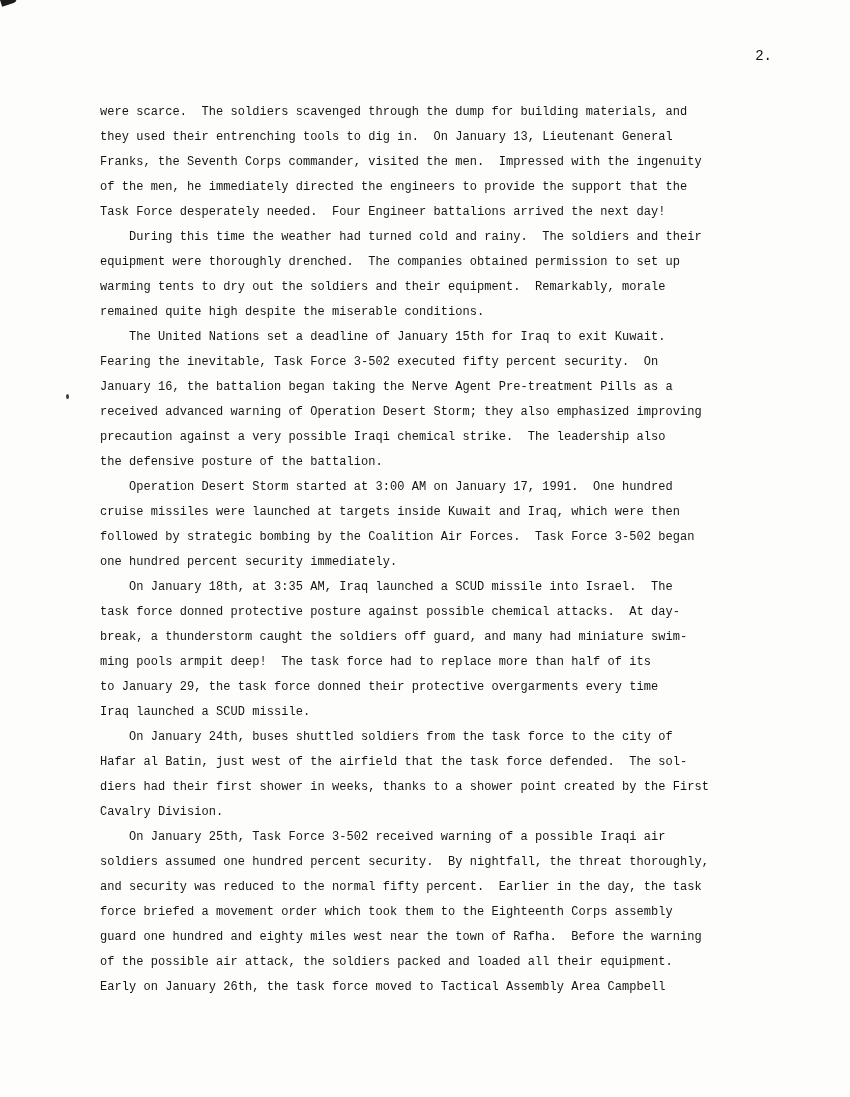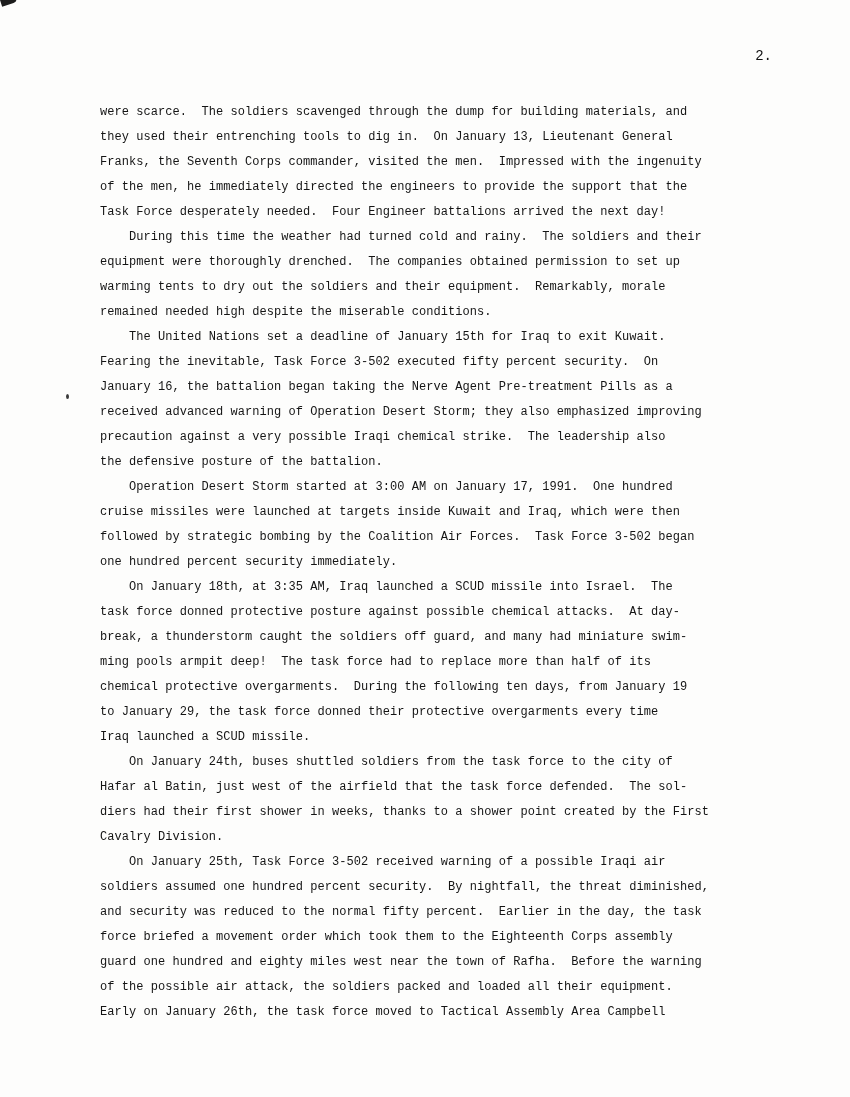--- a/index.html
+++ b/index.html
@@ -79,54 +79,53 @@
         <div class="line" data-name="text-line">were scarce.  The soldiers scavenged through the dump for building materials, and</div>
         <div class="line" data-name="text-line">they used their entrenching tools to dig in.  On January 13, Lieutenant General</div>
         <div class="line" data-name="text-line">Franks, the Seventh Corps commander, visited the men.  Impressed with the ingenuity</div>
         <div class="line" data-name="text-line">of the men, he immediately directed the engineers to provide the support that the</div>
         <div class="line" data-name="text-line">Task Force desperately needed.  Four Engineer battalions arrived the next day!</div>
       </div>
       <div data-name="paragraph">
         <div class="line" data-name="text-line">    During this time the weather had turned cold and rainy.  The soldiers and their</div>
         <div class="line" data-name="text-line">equipment were thoroughly drenched.  The companies obtained permission to set up</div>
         <div class="line" data-name="text-line">warming tents to dry out the soldiers and their equipment.  Remarkably, morale</div>
-        <div class="line" data-name="text-line">remained needed high despite the miserable conditions.</div>
+        <div class="line" data-name="text-line">remained quite high despite the miserable conditions.</div>
       </div>
       <div data-name="paragraph">
         <div class="line" data-name="text-line">    The United Nations set a deadline of January 15th for Iraq to exit Kuwait.</div>
         <div class="line" data-name="text-line">Fearing the inevitable, Task Force 3-502 executed fifty percent security.  On</div>
         <div class="line" data-name="text-line">January 16, the battalion began taking the Nerve Agent Pre-treatment Pills as a</div>
         <div class="line" data-name="text-line">received advanced warning of Operation Desert Storm; they also emphasized improving</div>
         <div class="line" data-name="text-line">precaution against a very possible Iraqi chemical strike.  The leadership also</div>
         <div class="line" data-name="text-line">the defensive posture of the battalion.</div>
       </div>
       <div data-name="paragraph">
         <div class="line" data-name="text-line">    Operation Desert Storm started at 3:00 AM on January 17, 1991.  One hundred</div>
         <div class="line" data-name="text-line">cruise missiles were launched at targets inside Kuwait and Iraq, which were then</div>
         <div class="line" data-name="text-line">followed by strategic bombing by the Coalition Air Forces.  Task Force 3-502 began</div>
         <div class="line" data-name="text-line">one hundred percent security immediately.</div>
       </div>
       <div data-name="paragraph">
         <div class="line" data-name="text-line">    On January 18th, at 3:35 AM, Iraq launched a SCUD missile into Israel.  The</div>
         <div class="line" data-name="text-line">task force donned protective posture against possible chemical attacks.  At day-</div>
         <div class="line" data-name="text-line">break, a thunderstorm caught the soldiers off guard, and many had miniature swim-</div>
         <div class="line" data-name="text-line">ming pools armpit deep!  The task force had to replace more than half of its</div>
-        <div class="line" data-name="text-line">chemical protective overgarments.  During the following ten days, from January 19</div>
         <div class="line" data-name="text-line">to January 29, the task force donned their protective overgarments every time</div>
         <div class="line" data-name="text-line">Iraq launched a SCUD missile.</div>
       </div>
       <div data-name="paragraph">
         <div class="line" data-name="text-line">    On January 24th, buses shuttled soldiers from the task force to the city of</div>
         <div class="line" data-name="text-line">Hafar al Batin, just west of the airfield that the task force defended.  The sol-</div>
         <div class="line" data-name="text-line">diers had their first shower in weeks, thanks to a shower point created by the First</div>
         <div class="line" data-name="text-line">Cavalry Division.</div>
       </div>
       <div data-name="paragraph">
         <div class="line" data-name="text-line">    On January 25th, Task Force 3-502 received warning of a possible Iraqi air</div>
-        <div class="line" data-name="text-line">soldiers assumed one hundred percent security.  By nightfall, the threat diminished,</div>
+        <div class="line" data-name="text-line">soldiers assumed one hundred percent security.  By nightfall, the threat thoroughly,</div>
         <div class="line" data-name="text-line">and security was reduced to the normal fifty percent.  Earlier in the day, the task</div>
         <div class="line" data-name="text-line">force briefed a movement order which took them to the Eighteenth Corps assembly</div>
         <div class="line" data-name="text-line">guard one hundred and eighty miles west near the town of Rafha.  Before the warning</div>
         <div class="line" data-name="text-line">of the possible air attack, the soldiers packed and loaded all their equipment.</div>
         <div class="line" data-name="text-line">Early on January 26th, the task force moved to Tactical Assembly Area Campbell</div>
       </div>
     </div>
 </div>
 
 </body></html>

